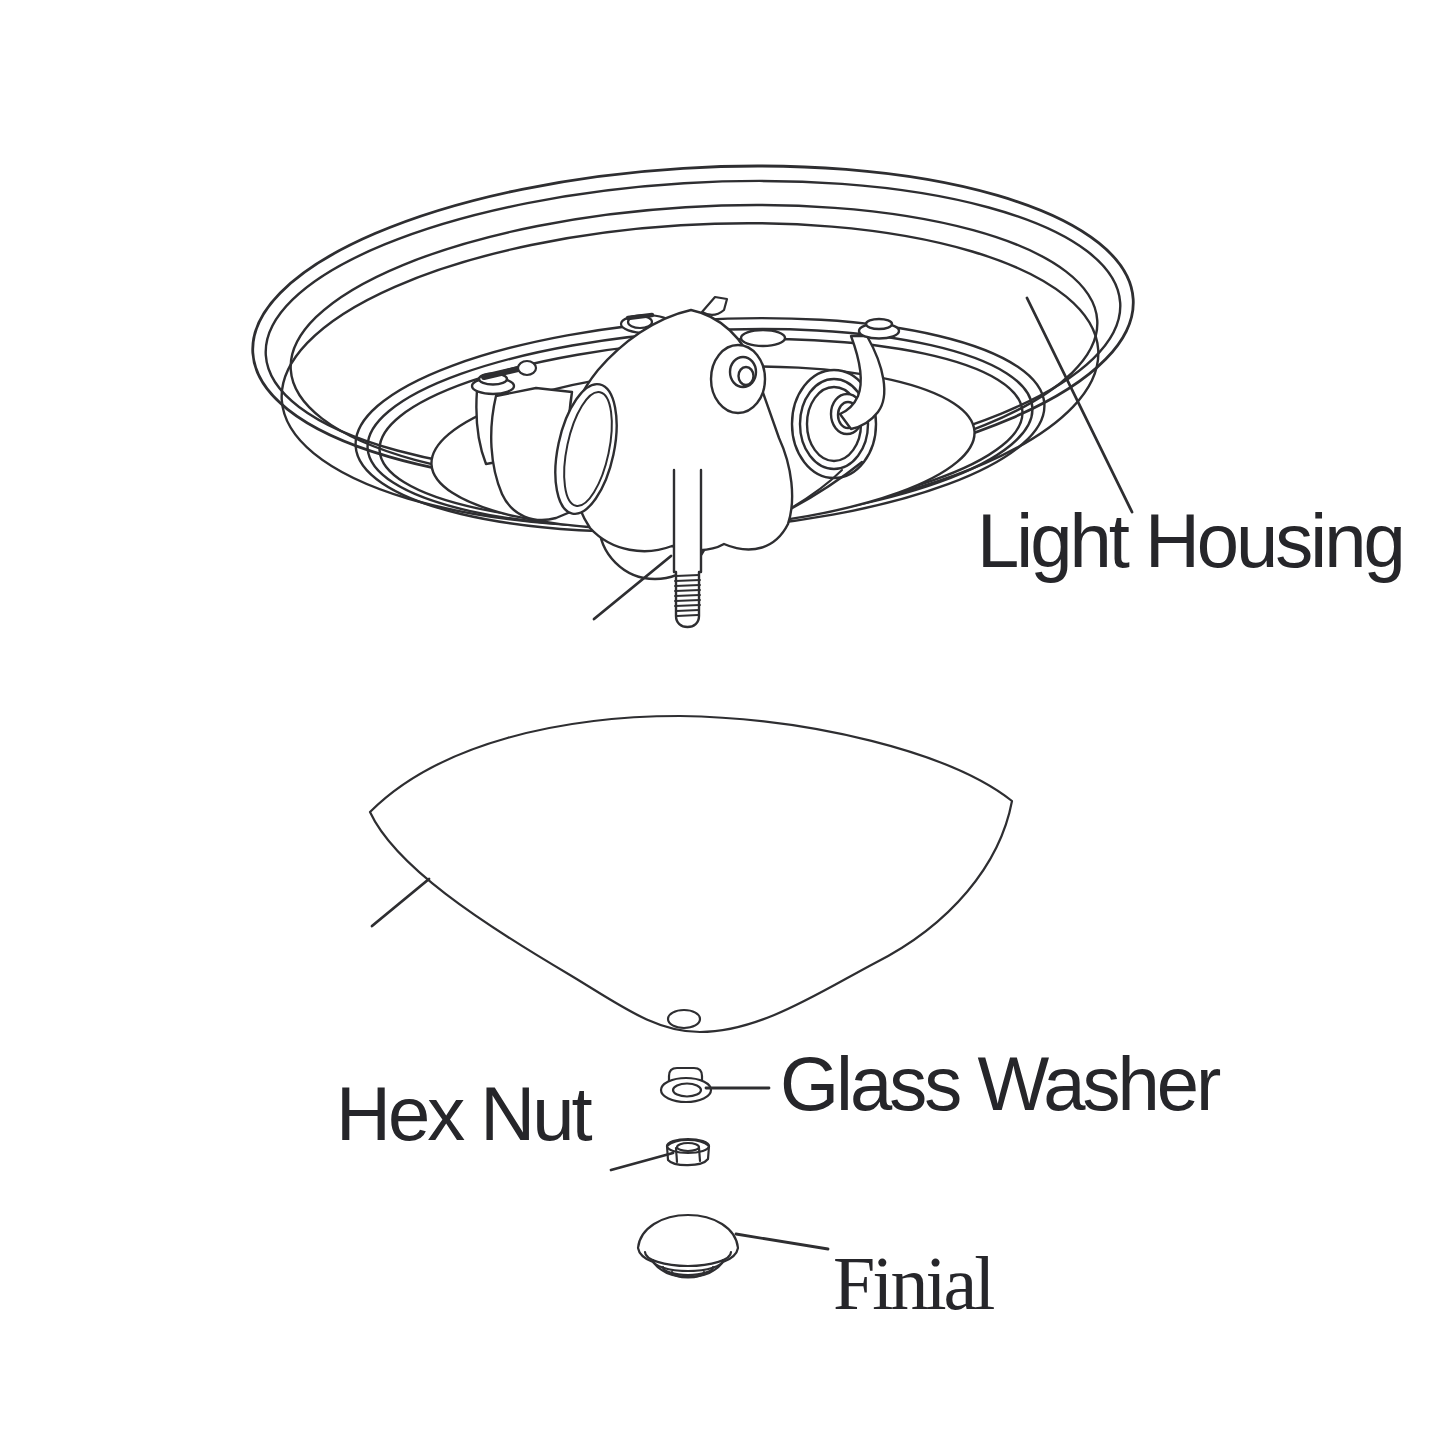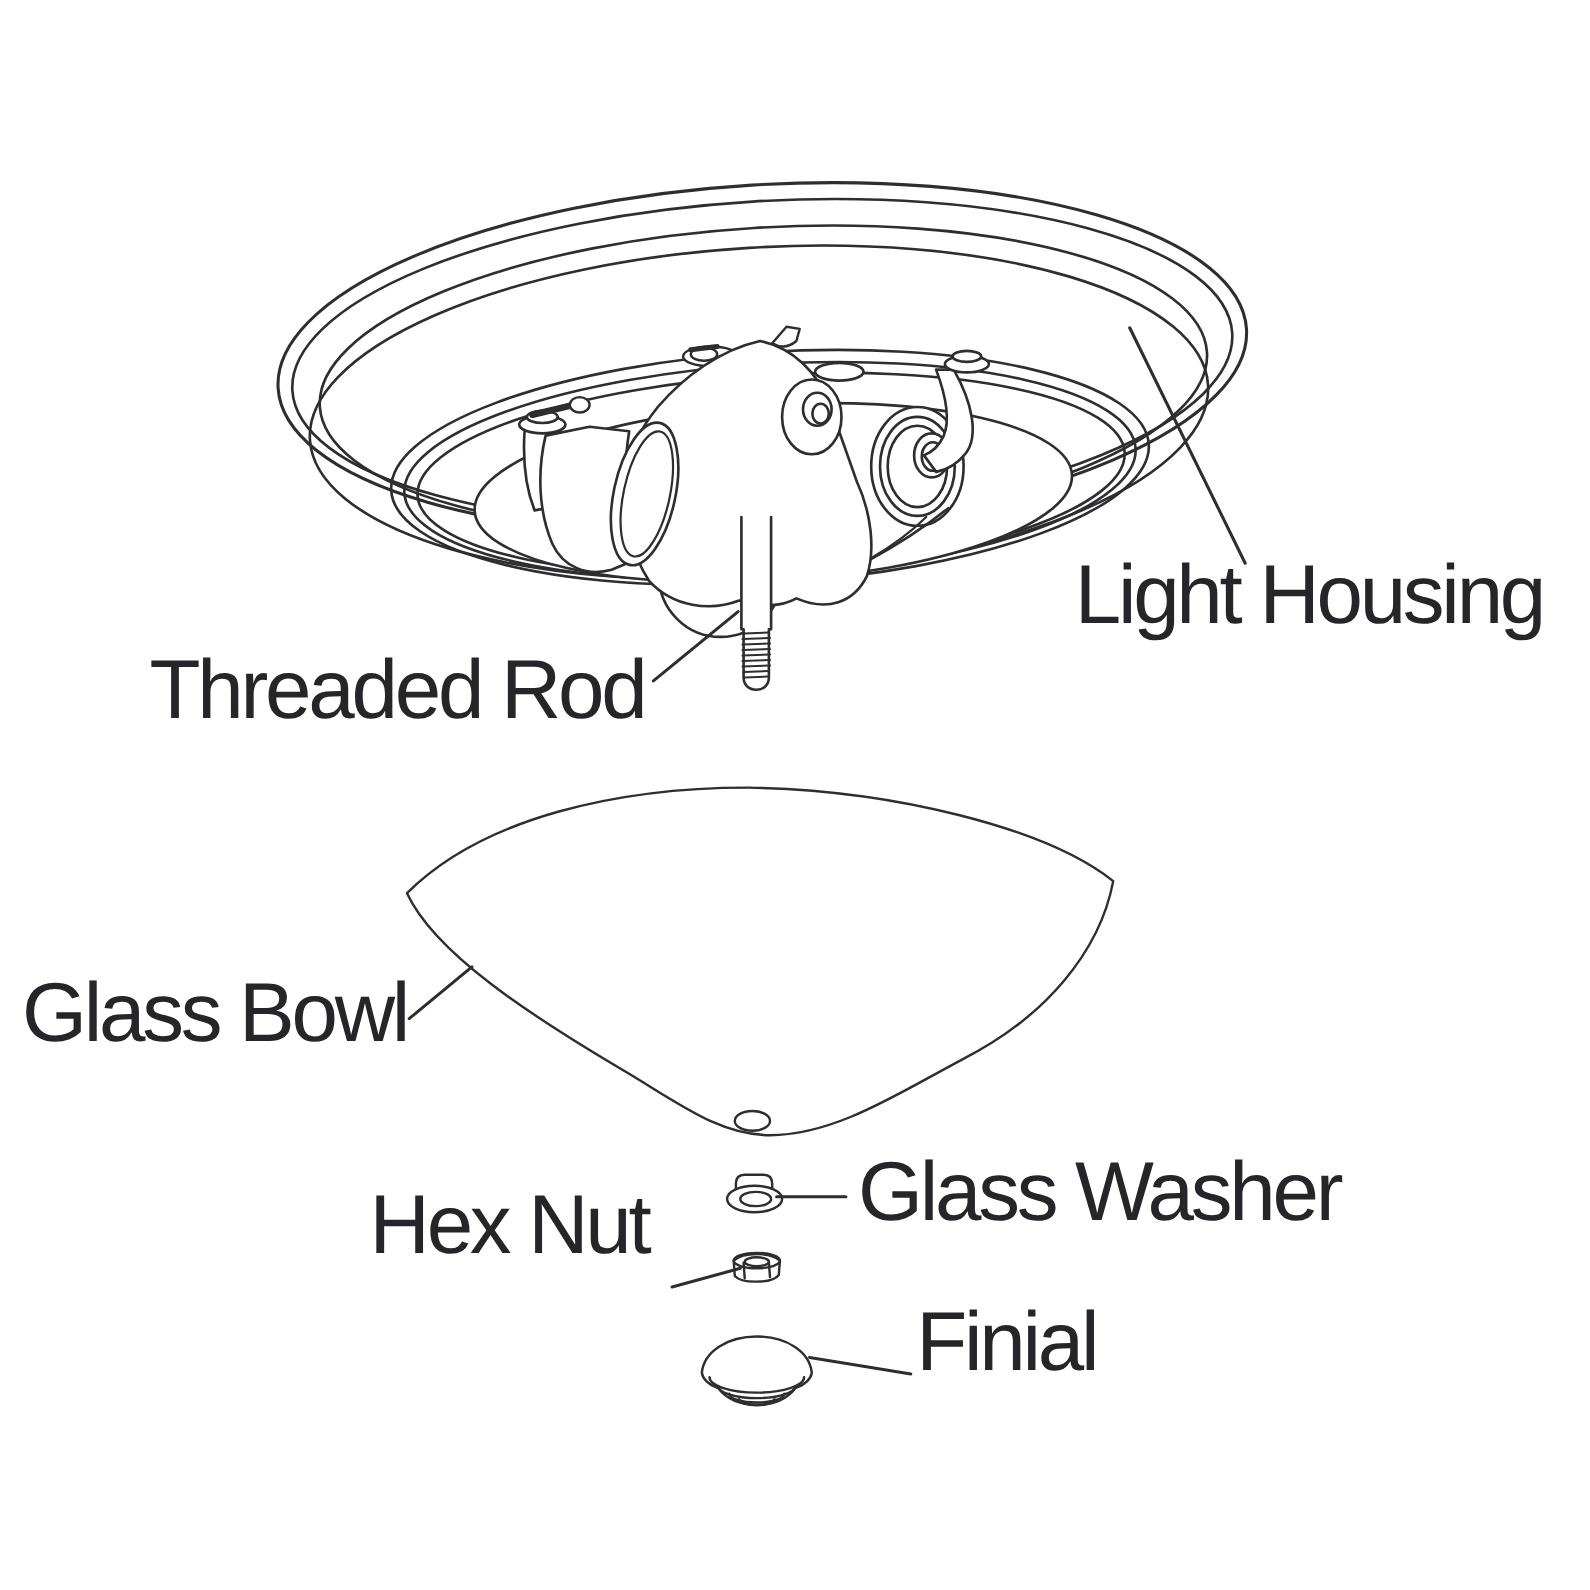--- a/index.html
+++ b/index.html
@@ -19,21 +19,21 @@
     line-height: 1.05;
     color: #26262a;
     white-space: nowrap;
     user-select: none;
   }
   .lbl-light-housing { left: 977px;  top: 501px; }
   .lbl-threaded-rod  { left: 136px;  top: 588px; }
   .lbl-glass-bowl    { left: 20px;   top: 881px; }
   .lbl-rubber-washer { left: 780px;  top: 1044px; }
   .lbl-hex-nut       { left: 336px;  top: 1074px; }
-  .lbl-finial        { left: 833px;  top: 1180px; }
+  .lbl-finial        { left: 833px;  top: 1244px; font-family: Liberation Serif, serif; }
 </style>
 </head>
 <body>
 
 <div class="stage">
 
   <svg width="1445" height="1445" viewBox="0 0 1445 1445" stroke="#2e2e31" fill="none" stroke-width="2.4" stroke-linecap="round" stroke-linejoin="round">
 
     <g>
 
@@ -156,19 +156,17 @@
       <line x1="1027" y1="298" x2="1132" y2="512"></line>
       <line x1="594" y1="619" x2="671" y2="556"></line>
       <line x1="372" y1="926" x2="429" y2="879"></line>
       <line x1="706" y1="1088" x2="769" y2="1088"></line>
       <line x1="611" y1="1170" x2="673" y2="1153"></line>
       <line x1="736" y1="1234" x2="828" y2="1249"></line>
     </g>
   </svg>
 
   <div class="part-label lbl-light-housing">Light Housing</div>
-  <div class="part-label lbl-threaded-rod">Threaded Rod</div>
-  <div class="part-label lbl-glass-bowl">Glass Bowl</div>
   <div class="part-label lbl-rubber-washer">Glass Washer</div>
   <div class="part-label lbl-hex-nut">Hex Nut</div>
   <div class="part-label lbl-finial">Finial</div>
 
 </div>
 
 </body></html>

